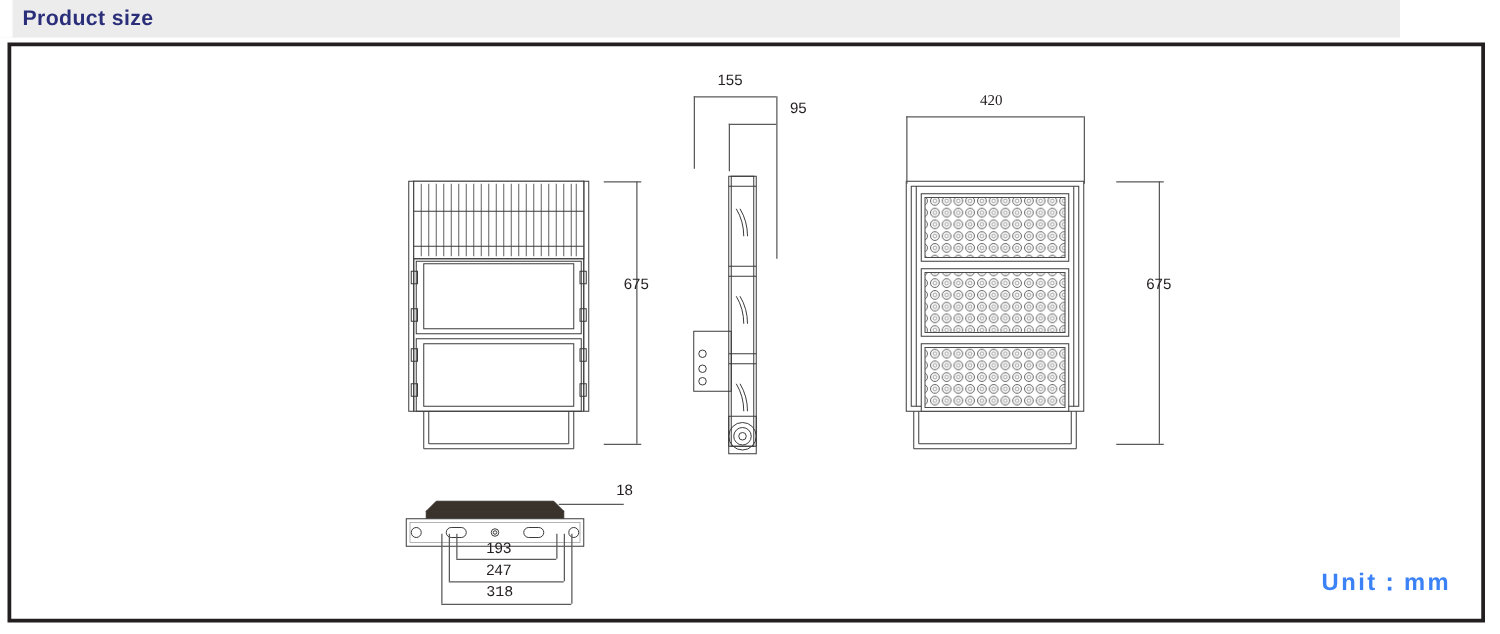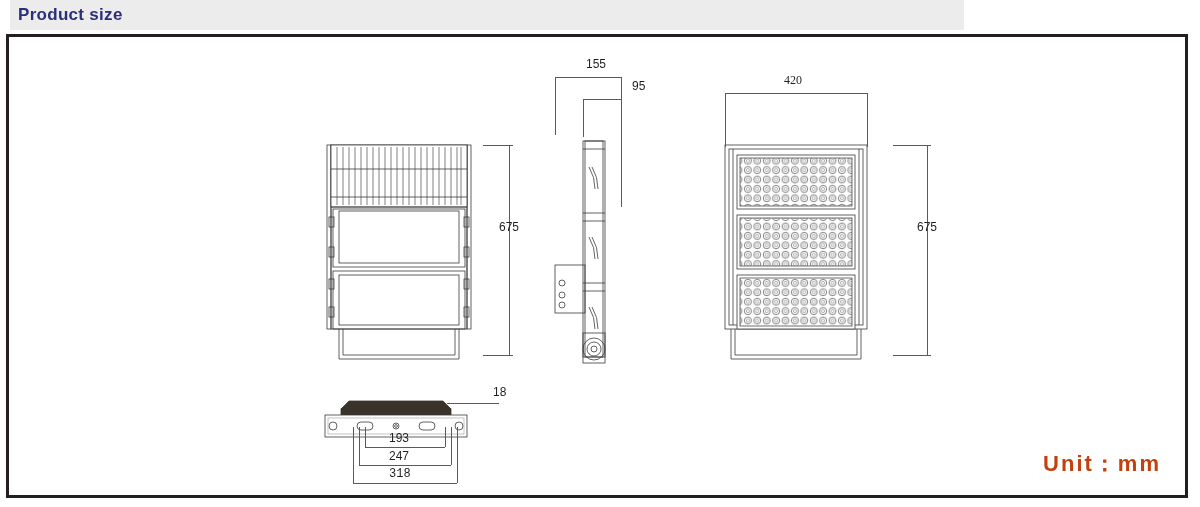--- a/index.html
+++ b/index.html
@@ -13,21 +13,21 @@
     font-family: "Liberation Sans", sans-serif;
     position: relative;
     overflow: hidden;
   }
 
   
   #header-bar {
     position: absolute;
     left: 0;
     top: 0;
-    width: 964px;
+    width: 1120px;
     height: 30px;
     background: #ececec;
     display: flex;
     align-items: center;
   }
   #header-accent {
     width: 10px;
     height: 30px;
     background: #ffffff;
   }
@@ -65,23 +65,23 @@
     position: absolute;
     background: #5a5a5a;
   }
   .hline { height: 1px; }
   .vline { width: 1px; }
 
   .unit-label {
     position: absolute;
     right: 24px;
     bottom: 16px;
-    font-size: 22px;
+    font-size: 19px;
     font-weight: bold;
-    color: #c2410c;
+    color: #3b82f6;
     letter-spacing: 2px;
   }
 
   svg { display: block; }
 </style>
 </head>
 <body>
 
 <div id="header-bar">
   <div id="header-accent"></div>
@@ -188,21 +188,21 @@
         <circle cx="45" cy="252" r="11"></circle>
         <circle cx="45" cy="252" r="7"></circle>
         <circle cx="45" cy="252" r="3"></circle>
       </g>
     </svg>
   </div>
 
   <div class="ext-line hline" style="left:546px; top:40px; width:66px;"></div>
   <div class="ext-line vline" style="left:546px; top:40px; height:58px;"></div>
   <div class="ext-line vline" style="left:612px; top:40px; height:130px;"></div>
-  <div class="dim-text" style="left:565px; top:20px;margin-left:12px;">155</div>
+  <div class="dim-text" style="left:565px; top:20px;">155</div>
 
   <div class="ext-line hline" style="left:574px; top:62px; width:38px;"></div>
   <div class="ext-line vline" style="left:574px; top:62px; height:38px;"></div>
   <div class="dim-text" style="left:583px; top:42px;margin-left:40px;">95</div>
 
   <div class="abs" style="left:706px; top:72px;">
     <svg width="170" height="260" viewBox="0 0 170 260">
       <defs>
         <pattern id="lensdots" x="0" y="0" width="9.4" height="9.4" patternUnits="userSpaceOnUse">
           <circle cx="4.7" cy="4.7" r="3.5" fill="none" stroke="#4a4a4a" stroke-width="0.7"></circle>

